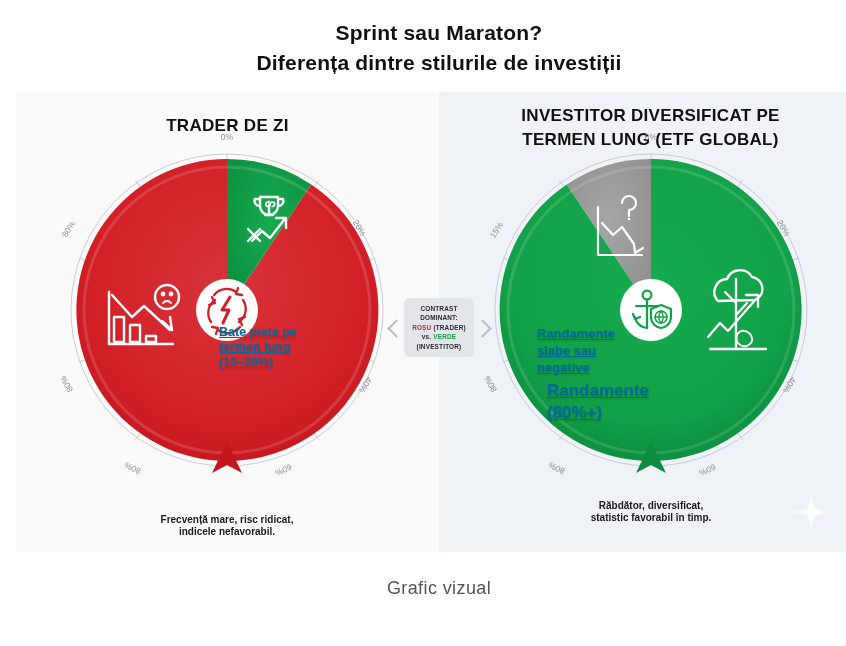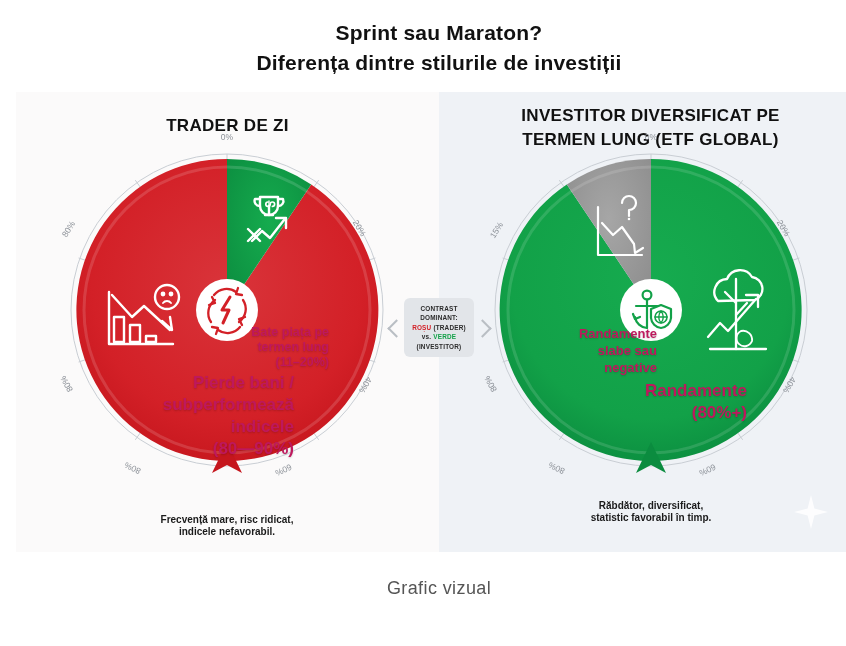--- a/index.html
+++ b/index.html
@@ -26,22 +26,22 @@
   
   .sparkle{position:absolute;width:34px;height:34px;background:#ffffff;
     clip-path:polygon(50% 0%,60% 40%,100% 50%,60% 60%,50% 100%,40% 60%,0% 50%,40% 40%);
     opacity:.85;}
 
   
   .gauge{position:absolute;width:330px;height:330px;}
   .gauge svg{display:block;width:330px;height:330px;}
 
   
-  .slice-label{position:absolute;color:#be185d;text-align:right;
-    font-weight:bold;text-shadow:0 1px 2px rgba(0,0,0,.18);pointer-events:none;}
+  .slice-label{position:absolute;color:#0369a1;text-align:left;
+    font-weight:bold;text-shadow:0 1px 2px rgba(0,0,0,.18);pointer-events:none;text-decoration:underline;}
   .lbl-green-small{font-size:12.5px;line-height:15px;}
   .lbl-big{font-size:17px;line-height:22px;}
   .lbl-gray{font-size:13px;line-height:17px;}
 
   
   .footnote{position:absolute;width:330px;text-align:center;
     font-size:10px;font-weight:bold;line-height:12px;color:#1a1a1a;}
 
   
   .contrast-badge{position:absolute;left:388px;top:298px;width:70px;
@@ -160,29 +160,23 @@
       <div style="position:absolute;left:295px;top:235px;font-size:8.5px;color:#8b9097;transform:rotate(120deg);">40%</div>
       <div style="position:absolute;left:213px;top:320px;font-size:8.5px;color:#8b9097;transform:rotate(155deg);">60%</div>
       <div style="position:absolute;left:62px;top:318px;font-size:8.5px;color:#8b9097;transform:rotate(-155deg);">80%</div>
       <div style="position:absolute;left:-4px;top:234px;font-size:8.5px;color:#8b9097;transform:rotate(-120deg);">80%</div>
       <div style="position:absolute;left:-2px;top:79px;font-size:8.5px;color:#8b9097;transform:rotate(-58deg);">80%</div>
     </div>
 
     <div class="slice-label lbl-green-small" style="left:203px;top:233px;width:110px;">
       <div>Bate piața pe</div>
       <div>termen lung</div>
-      <div>(11–20%)</div>
-    </div>
-
-    <div class="slice-label lbl-big" style="left:88px;top:280px;width:190px;">
-      <div>Pierde bani /</div>
-      <div>subperformează</div>
-      <div>indicele</div>
-      <div>(80—90%)</div>
-    </div>
+      <div>(10–20%)</div>
+    </div>
+
 
     <div class="footnote" style="left:46px;top:422px;">
       <div>Frecvență mare, risc ridicat,</div>
       <div>indicele nefavorabil.</div>
     </div>
   </div>
 
   <div class="panel panel-right">
     <div class="panel-title">
       <div>INVESTITOR DIVERSIFICAT PE</div>

